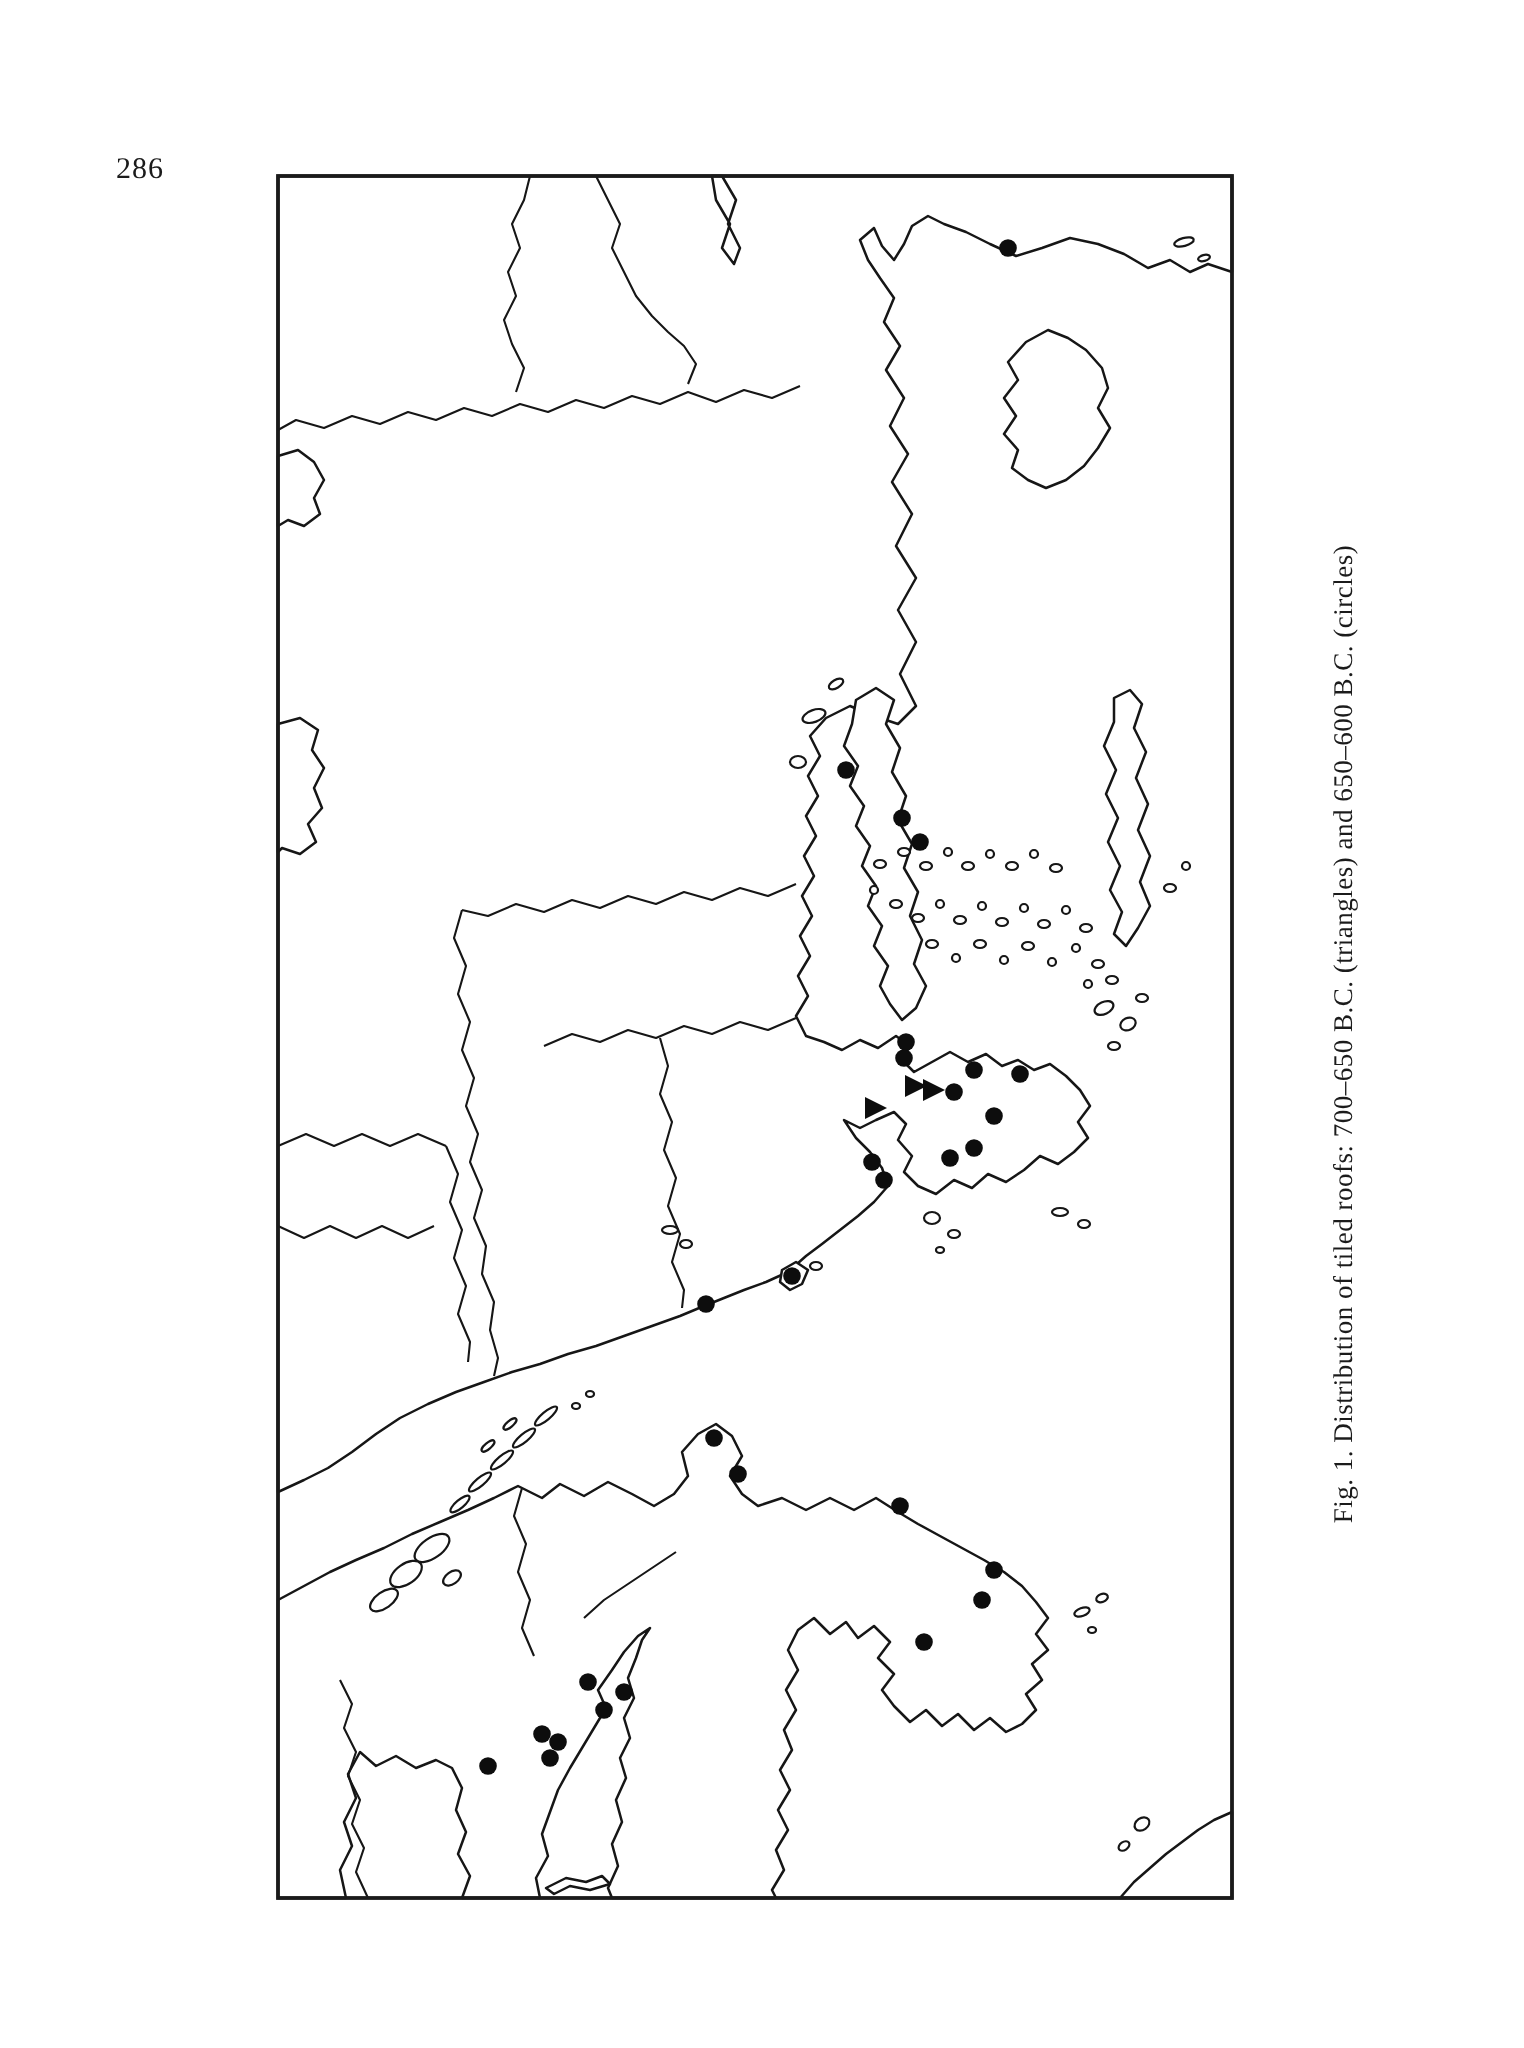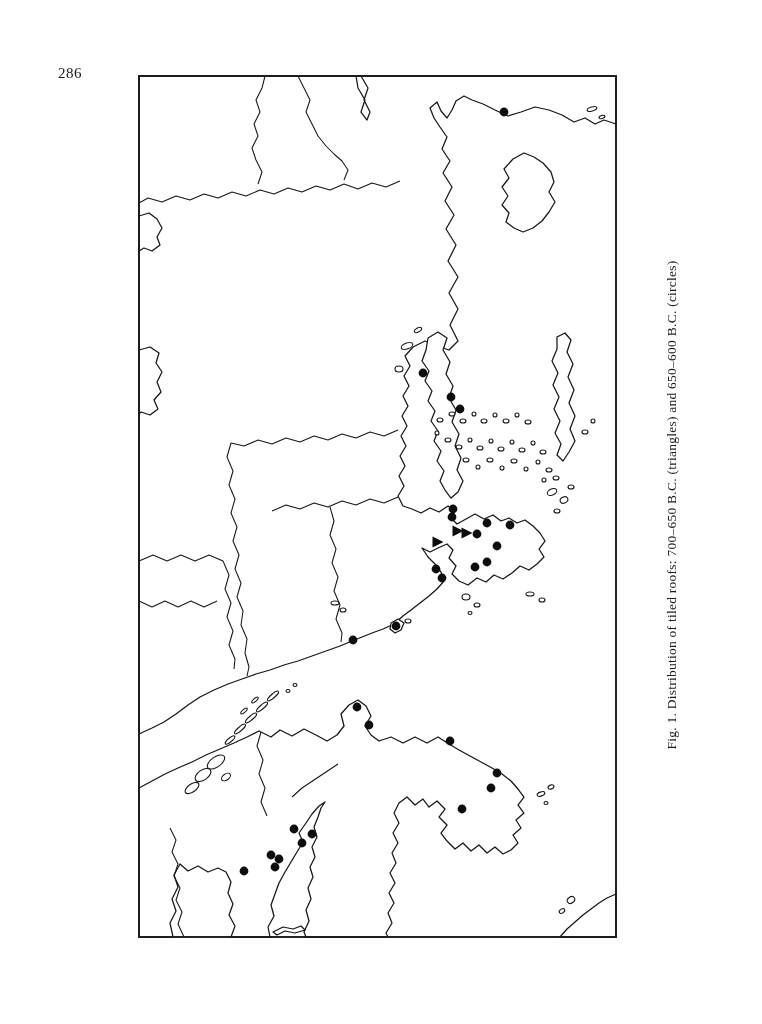--- a/index.html
+++ b/index.html
@@ -3,21 +3,21 @@
 <meta charset="utf-8">
 <style>
   html,body{margin:0;padding:0;}
   body{
     width:762px;height:1024px;
     background:#ffffff;
     font-family:"Liberation Serif", serif;
     position:relative;
     overflow:hidden;
   }
-  .page{position:absolute;inset:0;}
+  .page{position:absolute;inset:0;margin-top:12px;}
   .page-number{
     position:absolute;left:58px;top:65px;
     font-size:15px;color:#1b1b1b;letter-spacing:.5px;
   }
   .figure-caption{
     position:absolute;left:672px;top:505px;
     transform:translate(-50%,-50%) rotate(-90deg);
     white-space:nowrap;
     font-size:13.5px;color:#1b1b1b;letter-spacing:.25px;
   }

